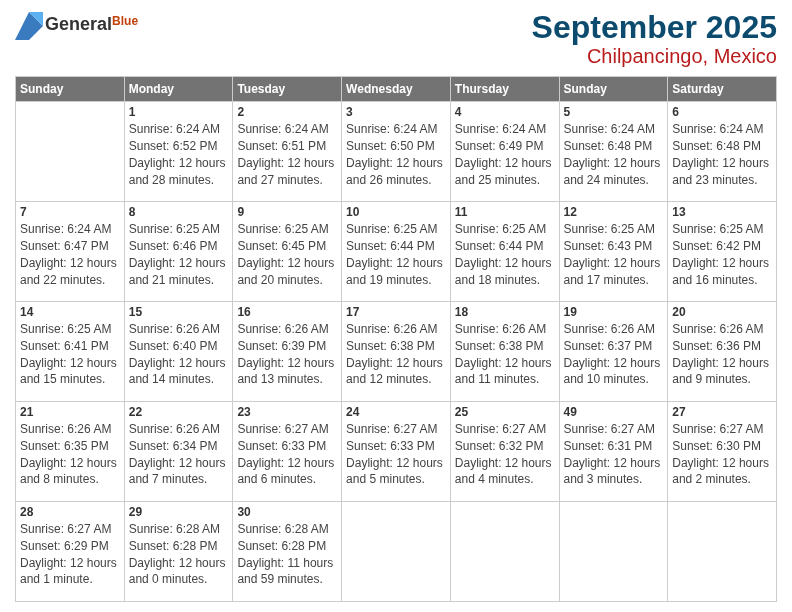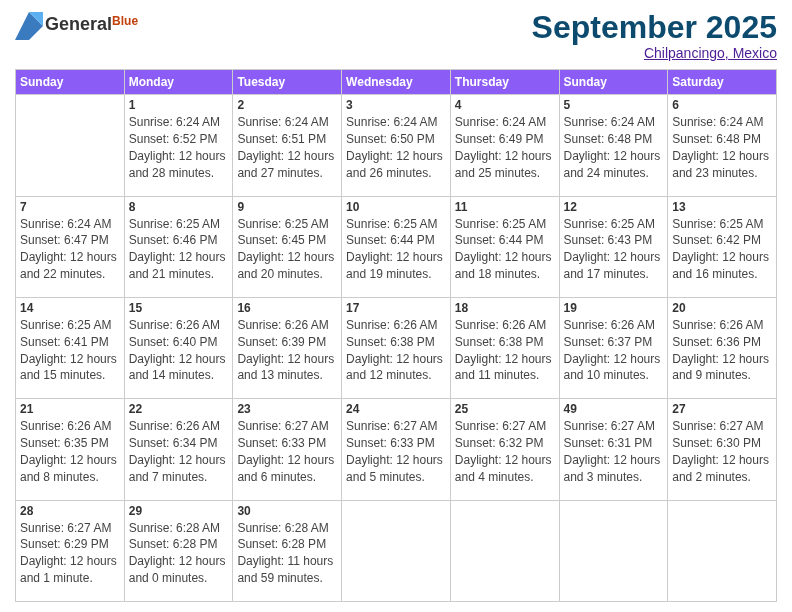--- a/index.html
+++ b/index.html
@@ -51,32 +51,31 @@
     .title-block {
       text-align: right;
     }
     .month-title {
       font-size: 32px;
       font-weight: bold;
       color: #0c4a6e;
       line-height: 1.1;
     }
     .subtitle {
-      font-size: 14px;
-      color: #4c1d95;
-      text-decoration: underline;
+      font-size: 20px;
+      color: #b91c1c;
     }
     .calendar {
       flex: 1;
       border-collapse: collapse;
       width: 100%;
       table-layout: fixed;
     }
     .calendar thead tr {
-      background-color: #8b5cf6;
+      background-color: #737373;
     }
     .calendar thead th {
       color: #fff;
       font-size: 12px;
       font-weight: bold;
       padding: 5px 4px;
       text-align: left;
       border: 1px solid #ccc;
     }
     .calendar tbody td {

